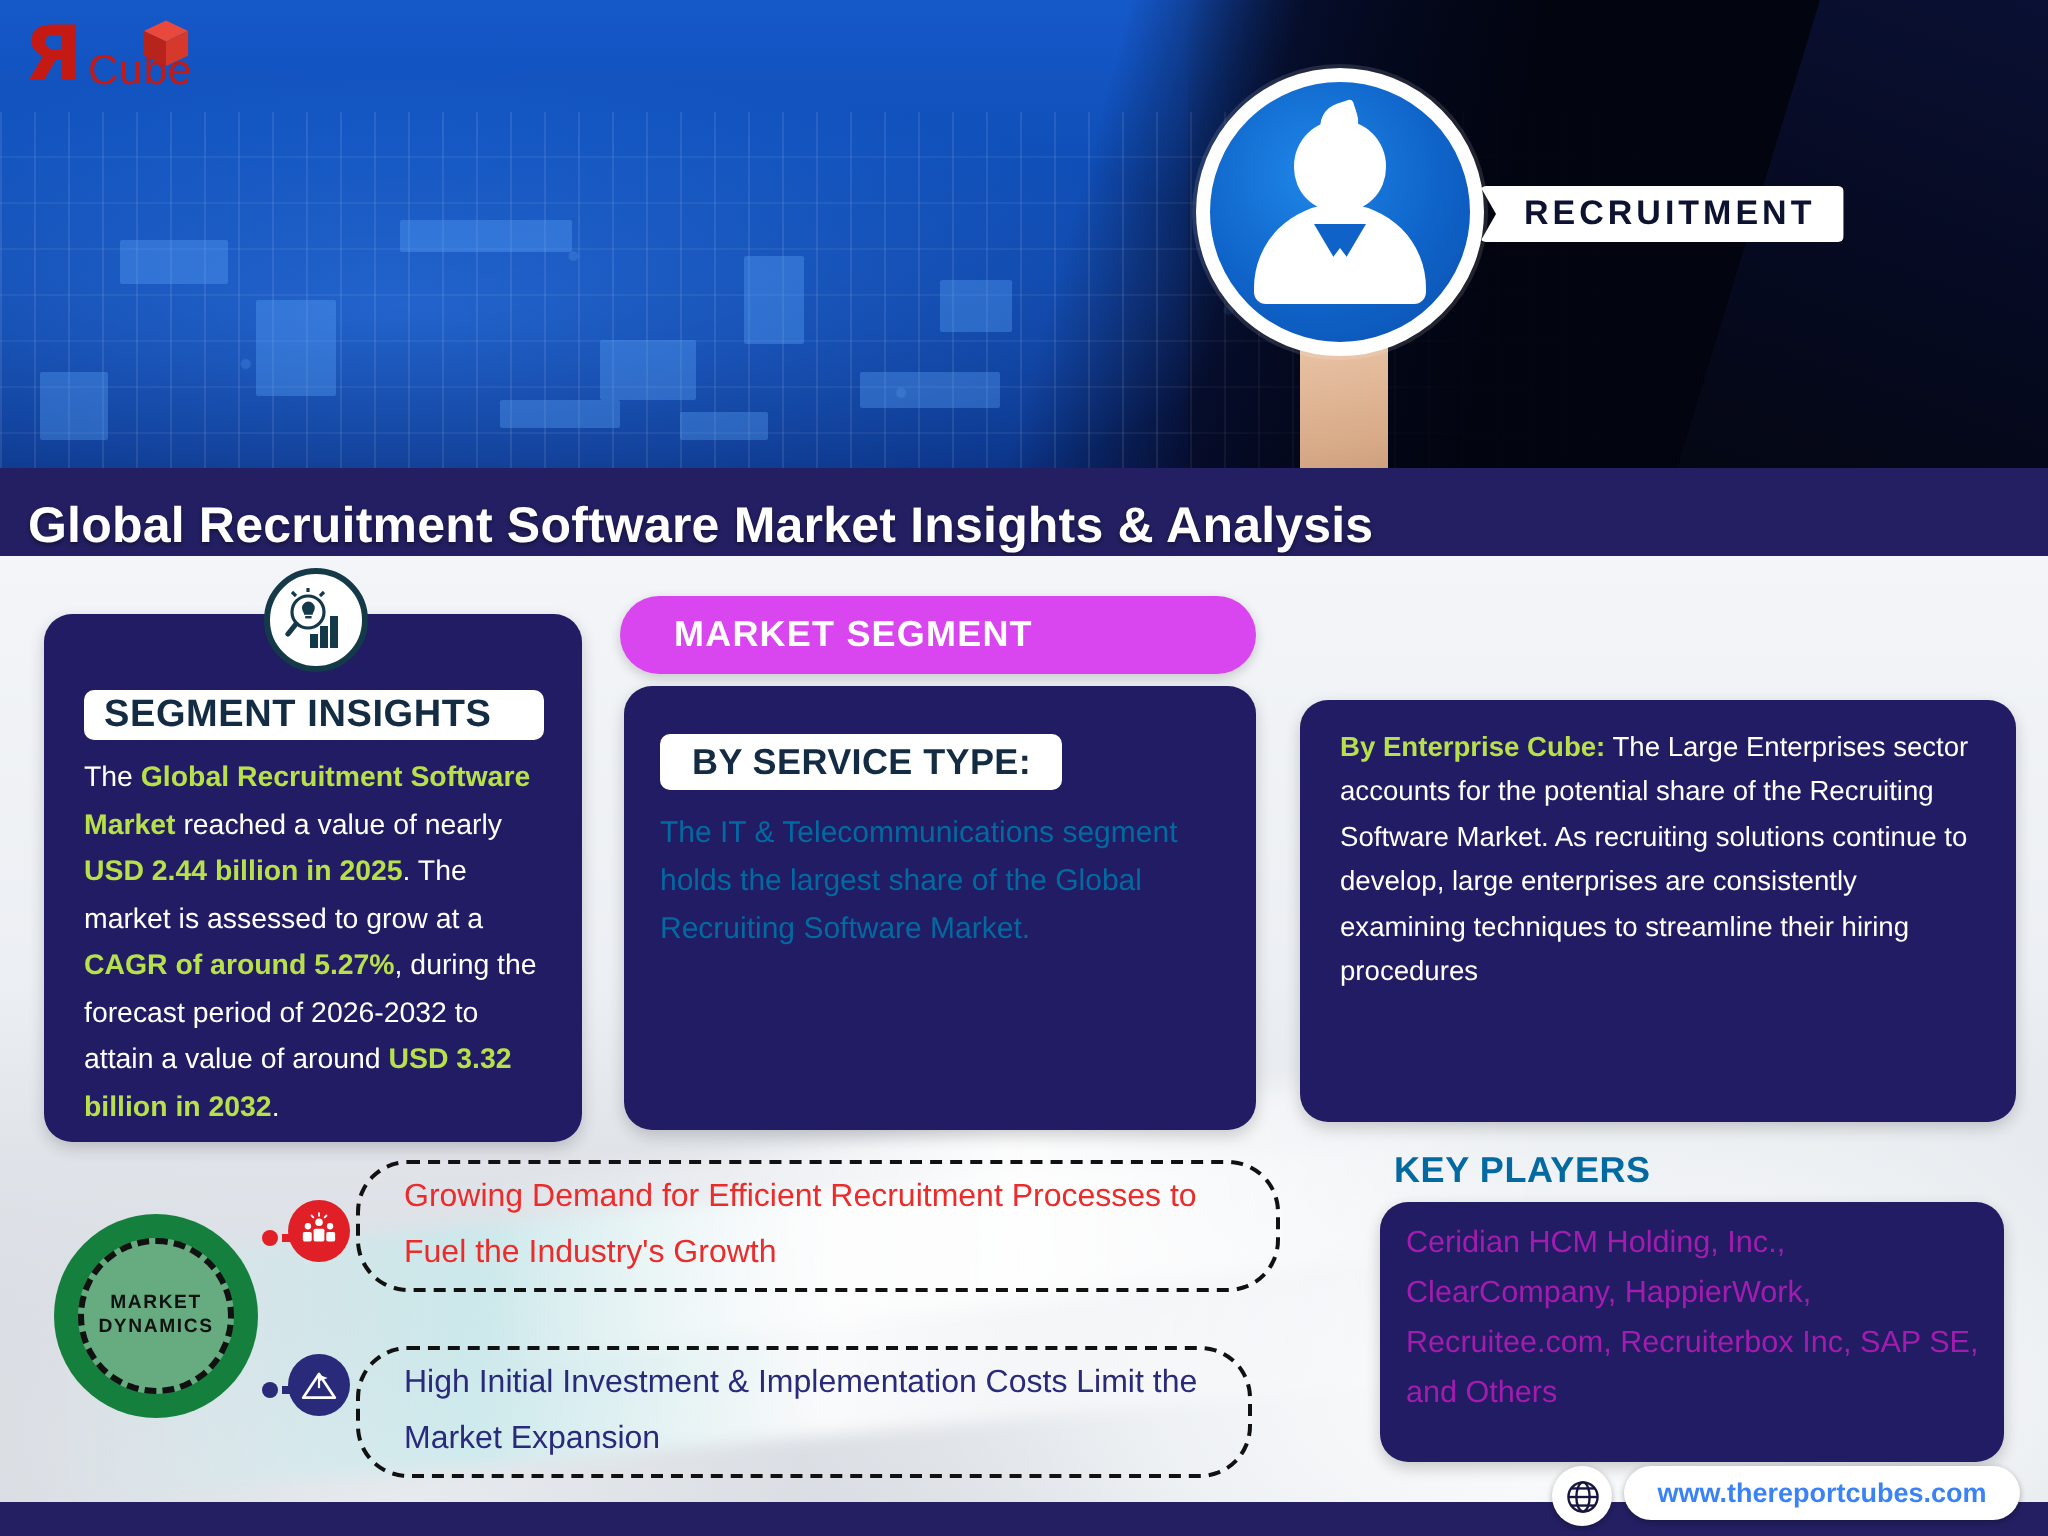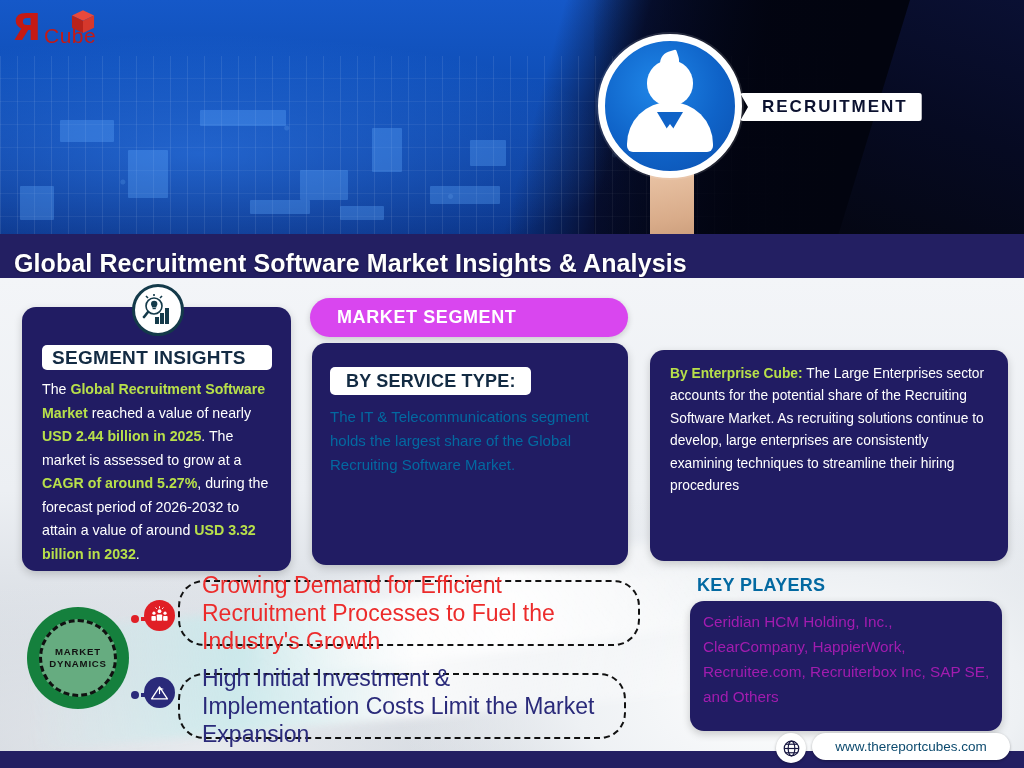--- a/index.html
+++ b/index.html
@@ -152,21 +152,21 @@
   
   .footer {
     position:absolute; left:0; top:751px; width:1024px; height:17px;
     background:#231f62;
   }
   .footer-pill {
     position:absolute; left:812px; top:733px; width:198px; height:27px;
     background:#fff; border-radius:14px; display:flex; align-items:center;
     justify-content:center; box-shadow:0 1px 3px rgba(0,0,0,.3);
   }
-  .footer-pill span { font-size:13.5px; color:#0c4a6e; }
+  .footer-pill span { font-size:13.5px; color:#3b82f6;font-weight:bold; }
   .globe-btn {
     position:absolute; left:776px; top:733px; width:30px; height:30px;
     background:#fff; border-radius:50%;
     display:flex; align-items:center; justify-content:center;
     box-shadow:0 1px 3px rgba(0,0,0,.3);
   }
 
   
   .card-navy {
     position:absolute; background:#211c63; border-radius:14px;
@@ -237,21 +237,21 @@
     position:absolute; width:31px; height:31px; border-radius:50%;
     display:flex; align-items:center; justify-content:center;
   }
   .md-icon.red { background:#e01f26; }
   .md-icon.blue { background:#2a2a7a; }
 
   .dash-box {
     position:absolute; border:2.2px dashed #111; border-radius:26px;
     display:flex; align-items:center; padding:0 22px;
   }
-  .dash-box p { font-size:23px; line-height:28px; }
+  .dash-box p { font-size:16px; line-height:28px; }
   .dash-1 { left:178px; top:580px; width:462px; height:66px; }
   .dash-1 p { color:#ec2b2b; }
   .dash-2 { left:178px; top:673px; width:448px; height:66px; }
   .dash-2 p { color:#2a2a7a; }
 
   
   .kp-title {
     position:absolute; left:697px; top:575px;
     font-size:18px; font-weight:700; color:#0369a1; letter-spacing:.3px;
   }

